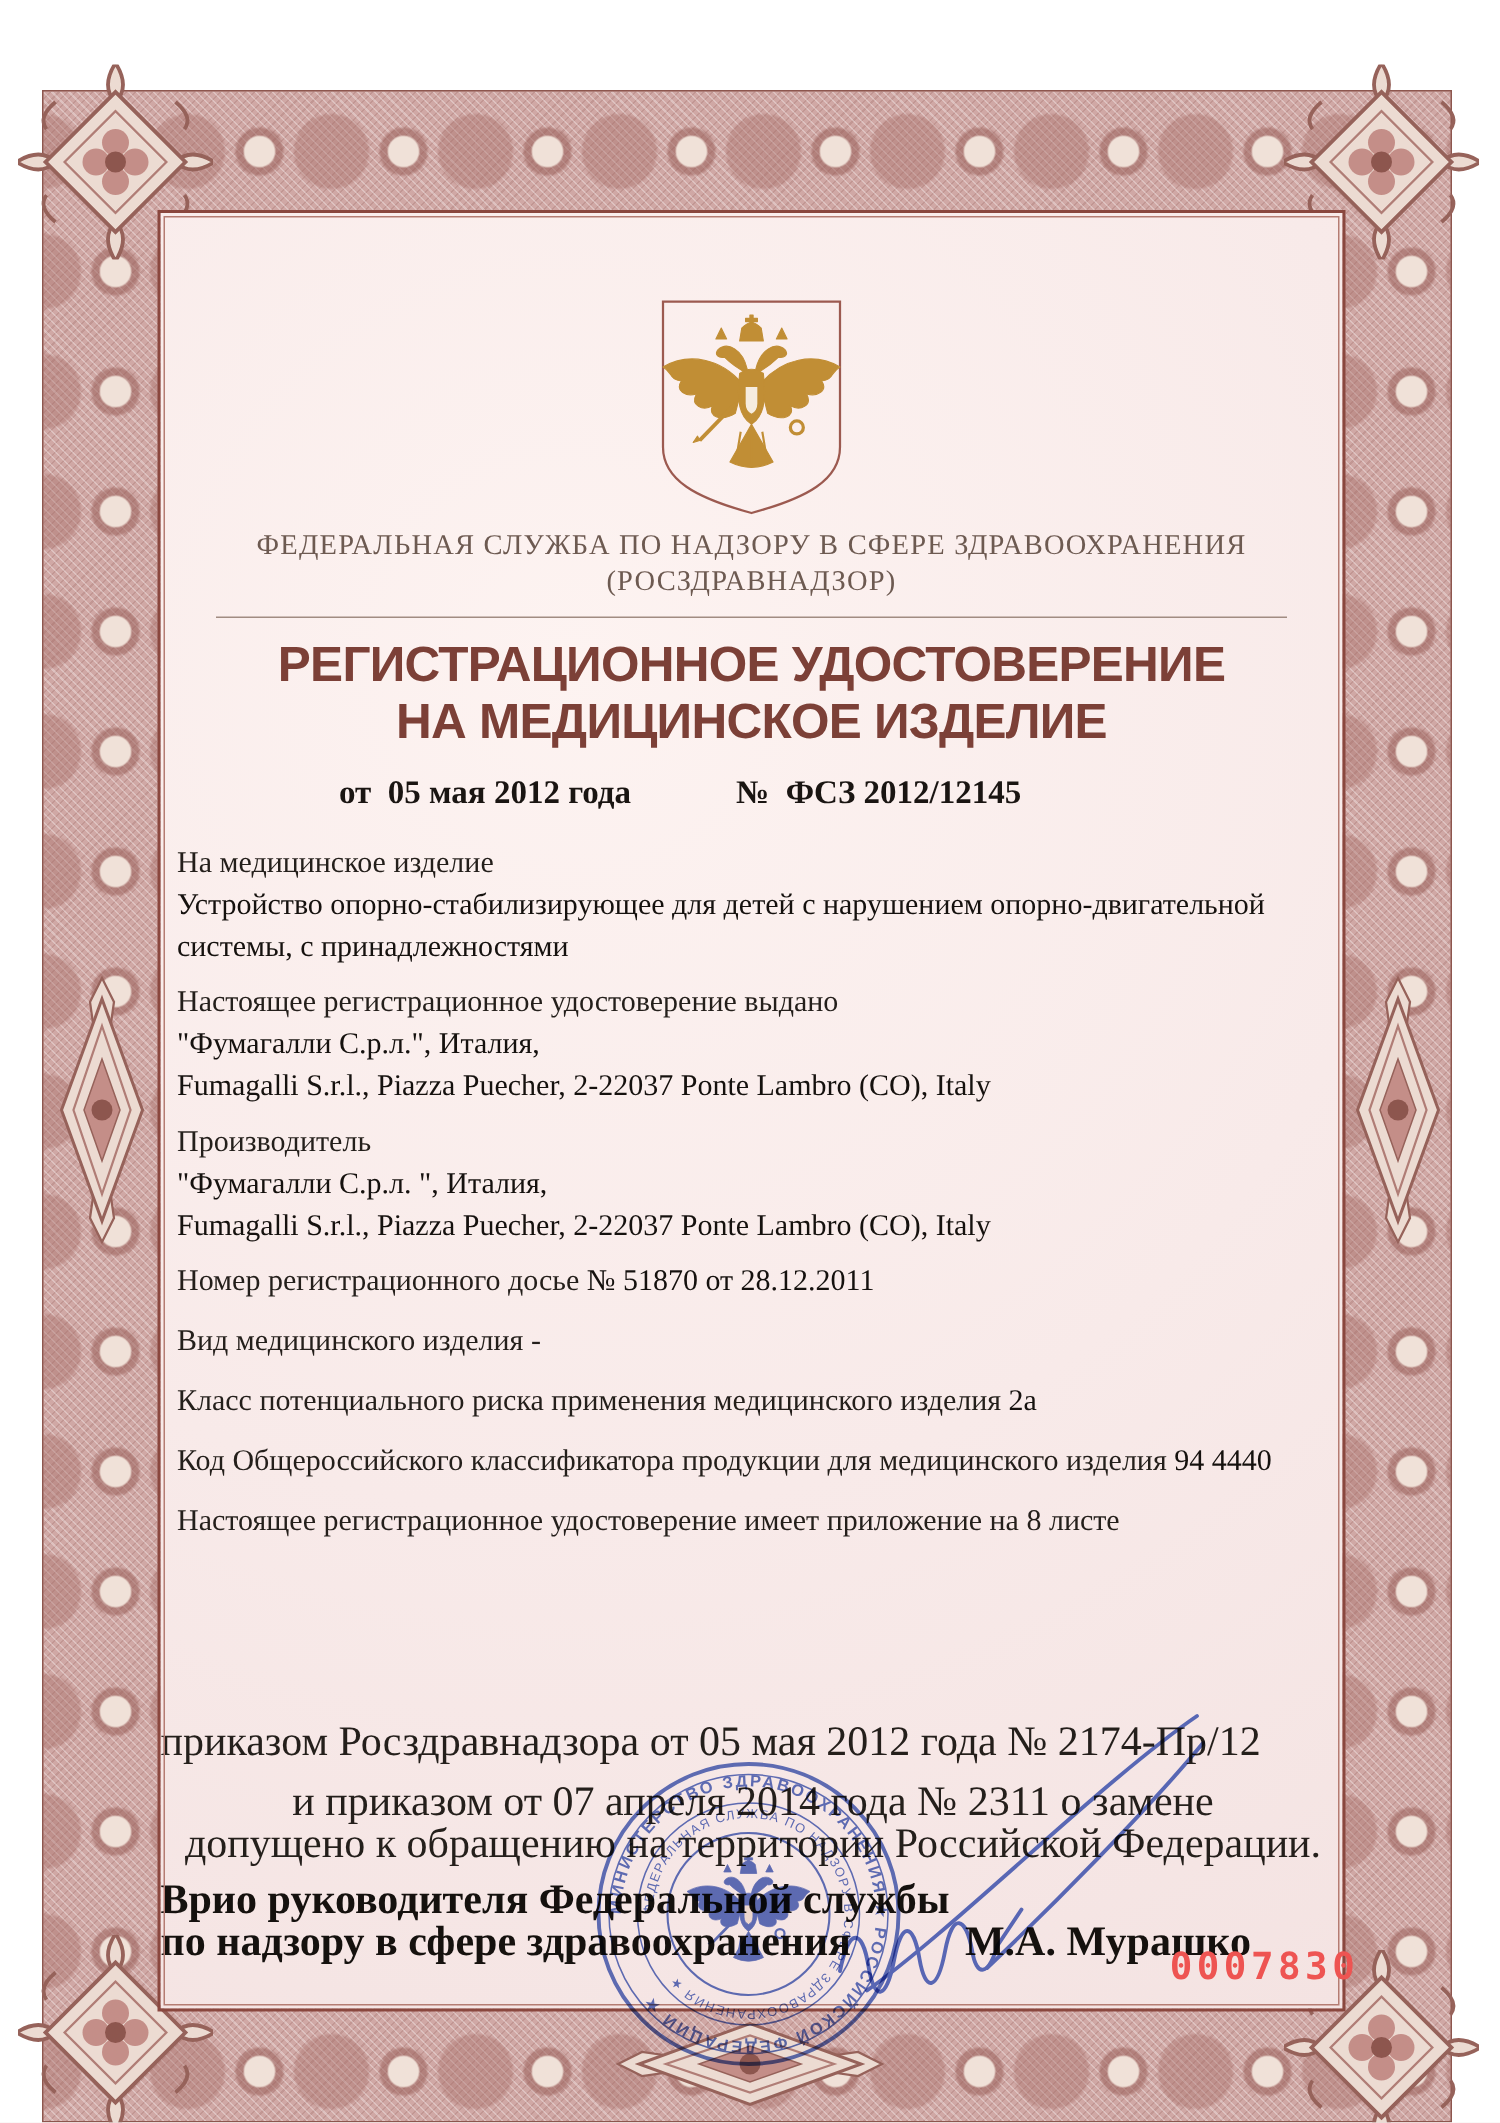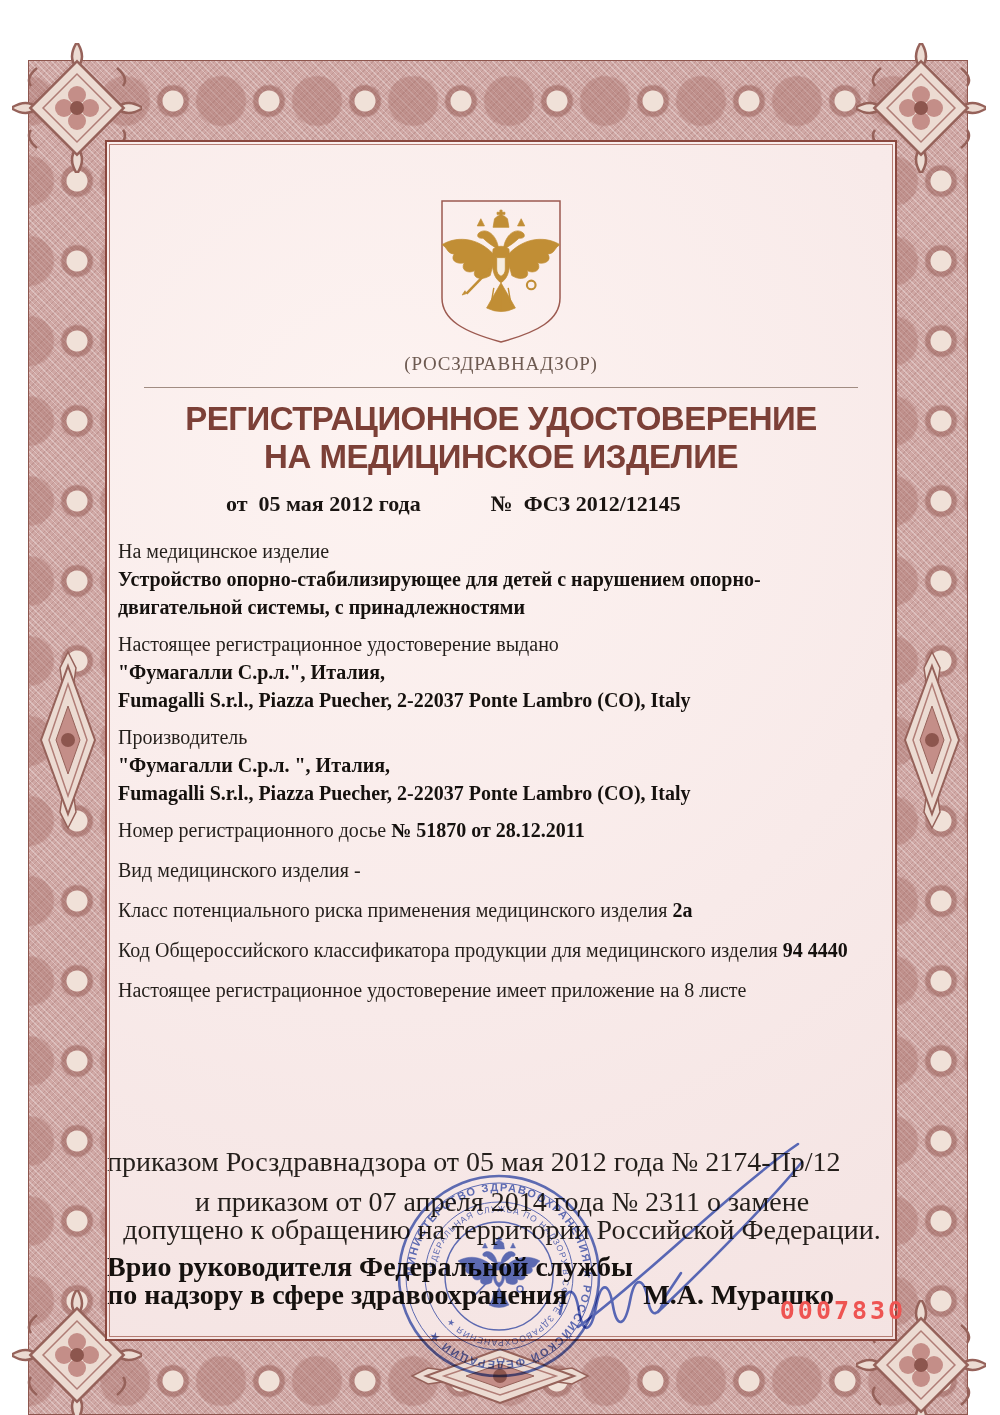--- a/index.html
+++ b/index.html
@@ -32,21 +32,21 @@
   .rule{border:none;border-top:1px solid #a18c82;margin:11px 26px 0;}
   .big-title{text-align:center;color:#7c4037;font-family:"Liberation Sans",sans-serif;
              font-weight:bold;font-size:33px;line-height:38px;letter-spacing:-.5px;margin-top:12px;}
   .issue-row{display:flex;gap:70px;padding-left:108px;margin-top:15px;
              font-weight:bold;font-size:22px;color:#1a1512;}
   .issue-row span{white-space:pre;}
 
   .fields{margin-top:20px;font-size:20px;line-height:28px;}
   .para{margin:0 0 9px;}
   .para.gap{margin-bottom:12px;}
-  .b{font-weight:bold;color:#15110e;}
+  .b{font-weight:normal;color:#15110e;}
 
   .footer{position:absolute;left:0;right:11px;top:1006px;font-size:28px;line-height:28px;}
   .order2,.order3{padding-left:13px;text-align:center;}
   .order2{margin-top:12px;}
   .signer-row{display:flex;justify-content:space-between;align-items:flex-end;
               margin-top:9px;font-weight:bold;color:#15110e;}
   .signer-name{padding-right:50px;white-space:nowrap;}
 
   .serial{position:absolute;left:758px;top:1296px;width:170px;text-align:center;
           font-family:"DejaVu Sans Mono",monospace;font-weight:bold;font-size:25px;
@@ -147,20 +147,21 @@
       <div class="arms-wrap">
         <svg width="132" height="150" viewBox="0 0 132 150">
           <path d="M7,5 H125 V102 C125,124 103,136 66,146 C29,136 7,124 7,102 Z" fill="none" stroke="#9c5a50" stroke-width="1.5"></path>
           <g style="color:#c18e35">
             <use href="#dbl-eagle" transform="translate(66,76) scale(0.72)"></use>
           </g>
         </svg>
       </div>
 
       <div class="agency">
+        <div>ФЕДЕРАЛЬНАЯ СЛУЖБА ПО НАДЗОРУ В СФЕРЕ ЗДРАВООХРАНЕНИЯ</div>
         <div>(РОСЗДРАВНАДЗОР)</div>
       </div>
 
       <hr class="rule">
 
       <div class="big-title">
         <div>РЕГИСТРАЦИОННОЕ УДОСТОВЕРЕНИЕ</div>
         <div>НА МЕДИЦИНСКОЕ ИЗДЕЛИЕ</div>
       </div>
 

